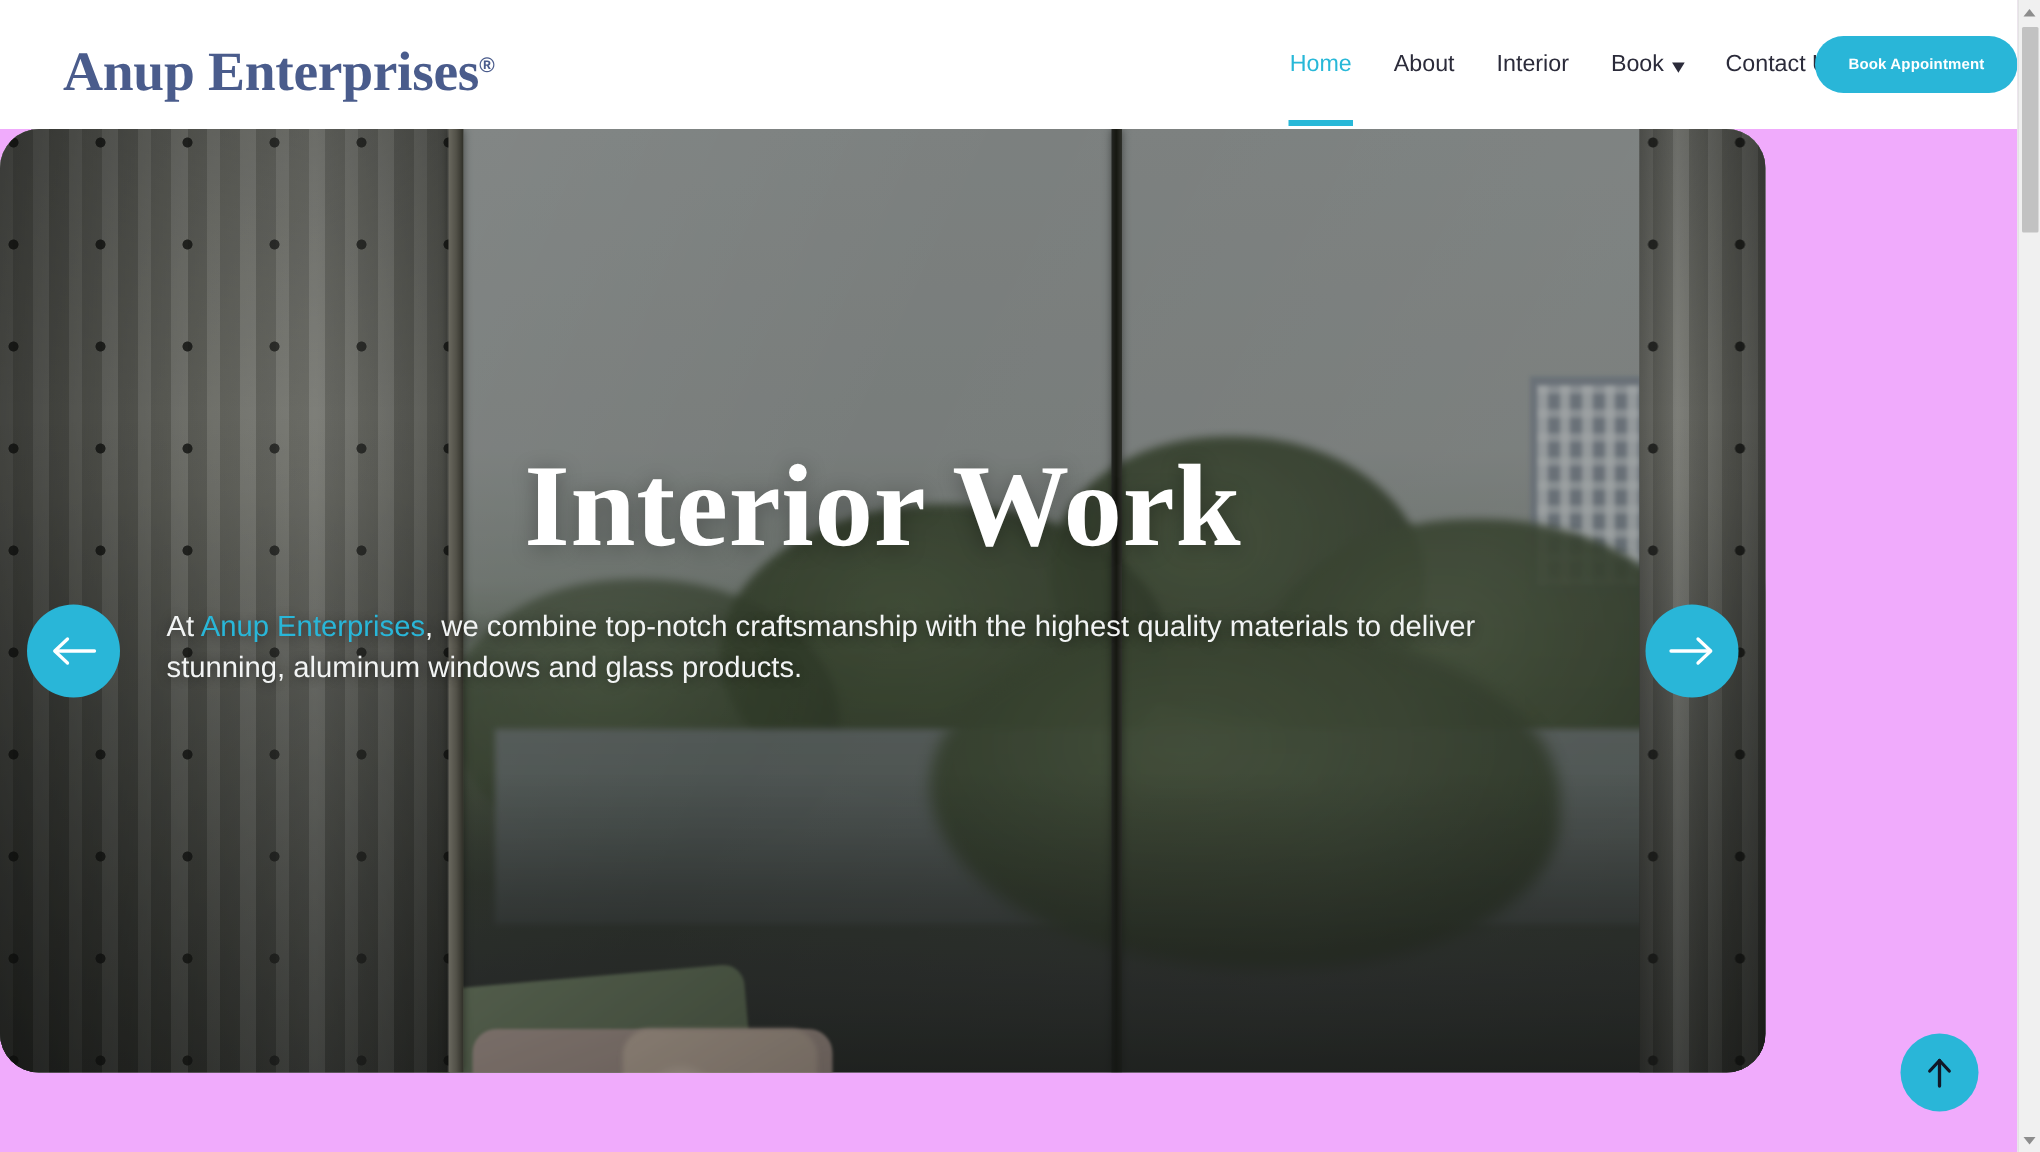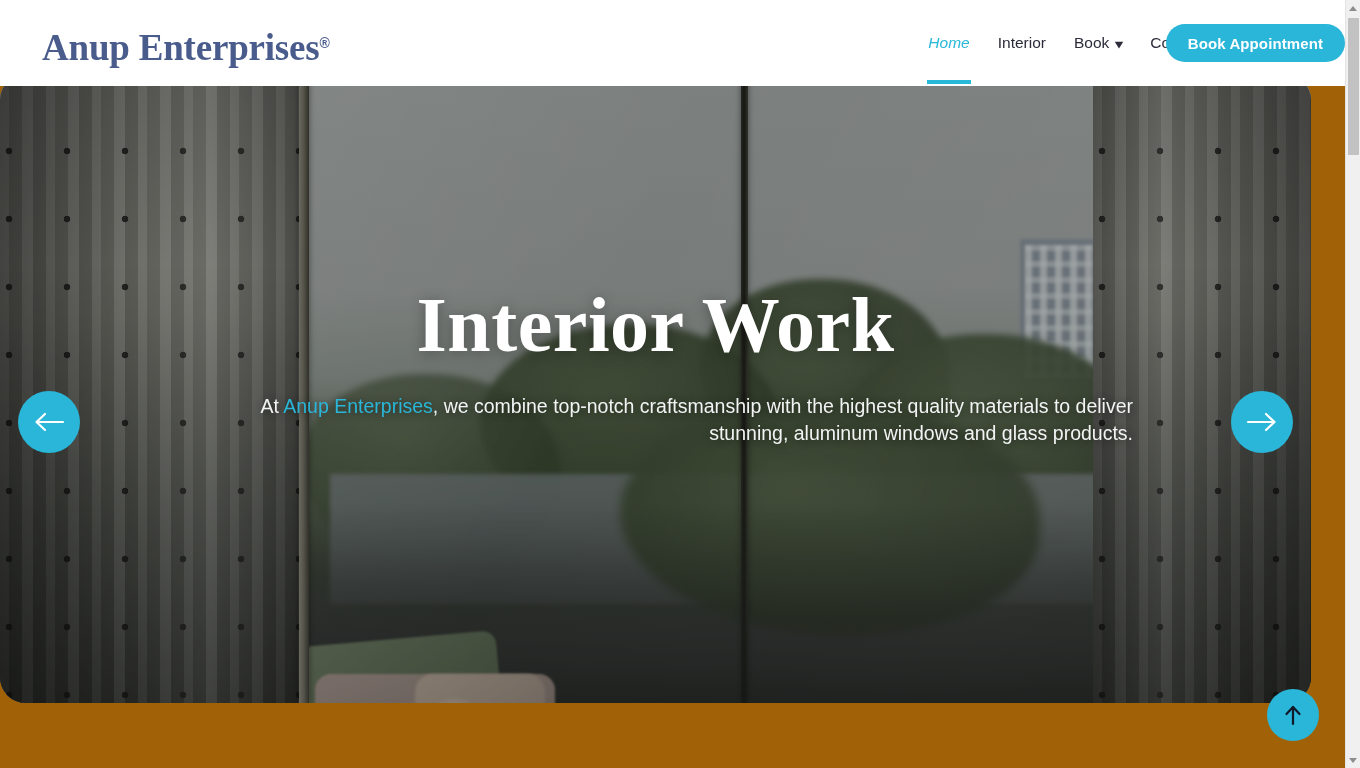--- a/index.html
+++ b/index.html
@@ -21,21 +21,21 @@
     overflow: hidden;
   }
 
   
   #viewport {
     position: absolute;
     left: 0; top: 0;
     width: 1345px;
     height: 768px;
     overflow: hidden;
-    background: #a16207;
+    background: #f0abfc;
   }
 
   
   #header {
     position: absolute;
     left: 0; top: 0;
     width: 1345px;
     height: 86px;
     background: #ffffff;
     z-index: 40;
@@ -75,21 +75,21 @@
     height: 86px;
     display: flex;
     align-items: center;
     padding: 0 14px;
     font-size: 15.5px;
     color: #2b2b3a;
     cursor: pointer;
     white-space: nowrap;
     line-height: 1;
   }
-  .nav-item.active { color: #28b8d8; font-style: italic; }
+  .nav-item.active { color: #28b8d8; }
   .nav-item.active::after {
     content: "";
     position: absolute;
     left: 13px;
     right: 13px;
     bottom: 2px;
     height: 4px;
     background: #28b8d8;
   }
   .nav-item .caret {
@@ -108,33 +108,33 @@
     position: absolute;
     right: 0;
     top: 24px;
     height: 38px;
     padding: 0 22px;
     border: none;
     border-radius: 20px;
     background: #29b6d8;
     color: #ffffff;
     font-family: "Liberation Sans", sans-serif;
-    font-size: 15px;
+    font-size: 10px;
     font-weight: 700;
     cursor: pointer;
     white-space: nowrap;
     letter-spacing: 0.1px;
   }
 
   
   #hero {
     position: absolute;
     left: 0;
-    top: 74px;
-    width: 1311px;
+    top: 86px;
+    width: 1177px;
     height: 629px;
     overflow: hidden;
     background: #5b6060;
     border-radius: 26px;
   }
 
   
   .photo {
     position: absolute;
     inset: 0;
@@ -330,21 +330,21 @@
     font-weight: 700;
     color: #ffffff;
     letter-spacing: 0.5px;
     line-height: 1.02;
     text-align: center;
     text-shadow: 0 2px 14px rgba(0,0,0,.30);
   }
   #hero-sub {
     margin-top: 28px;
     width: 955px;
-    text-align: right;
+    text-align: left;
     font-size: 19.5px;
     line-height: 27px;
     color: #f2f4f4;
     text-shadow: 0 1px 8px rgba(0,0,0,.45);
   }
   #hero-sub .hl { color: #29b6d8; }
 
   
   .slider-arrow {
     position: absolute;
@@ -437,20 +437,23 @@
       <div id="brand">
         <span>Anup Enterprises</span><span class="reg">®</span>
       </div>
 
       <nav id="nav">
 
         <div class="nav-item active">
           <span>Home</span>
         </div>
 
+        <div class="nav-item">
+          <span>About</span>
+        </div>
 
         <div class="nav-item">
           <span>Interior</span>
         </div>
 
         <div class="nav-item">
           <span>Book</span>
           <span class="caret">▾</span>
         </div>
 

